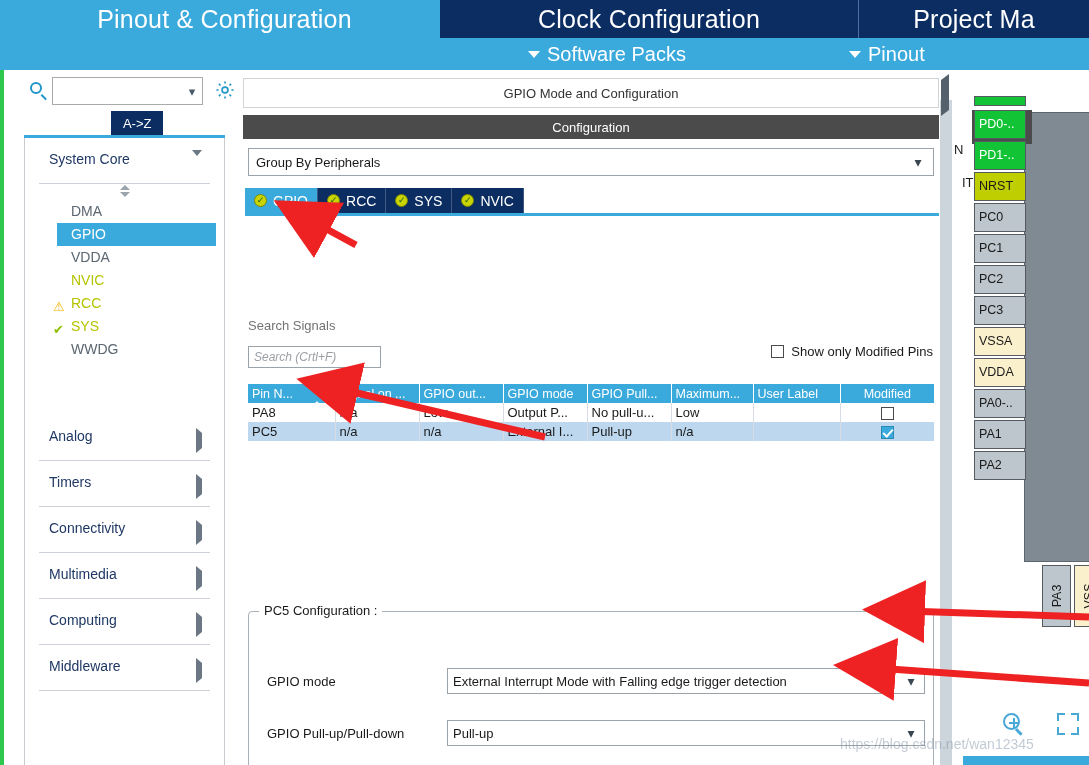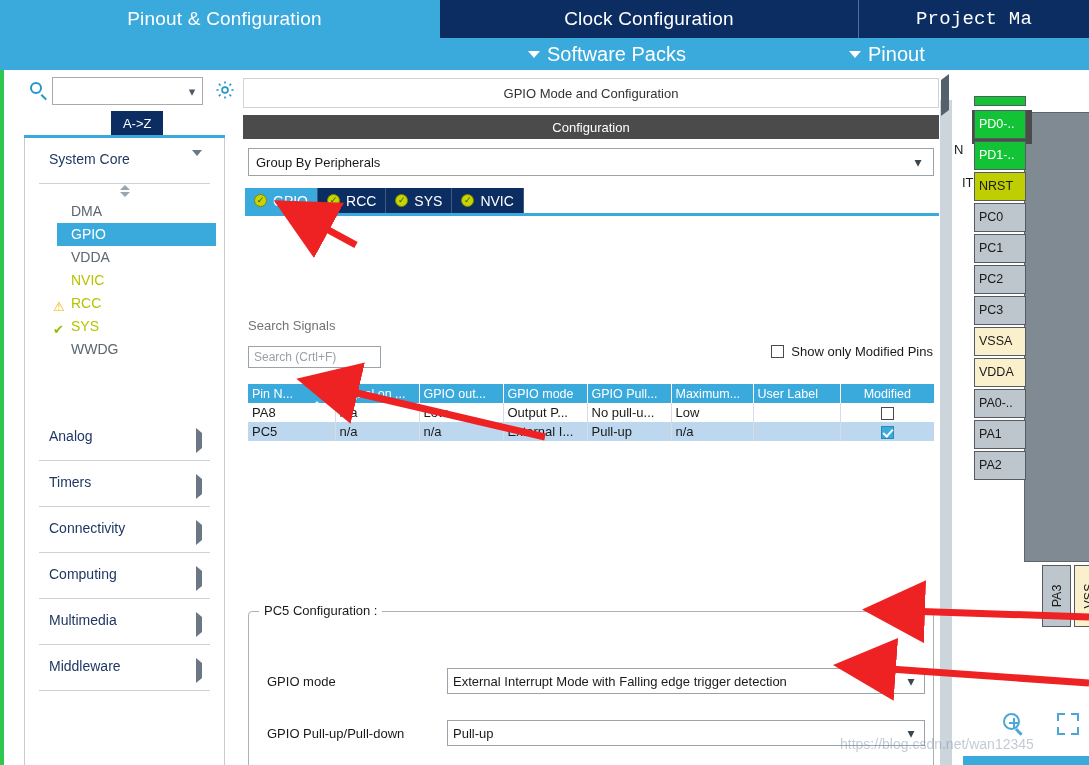--- a/index.html
+++ b/index.html
@@ -17,25 +17,25 @@
   
   .green-strip { position: absolute; left: 0; top: 0; width: 4px; height: 765px; background: #2dc84d; }
   .strip-gap { position: absolute; left: 4px; top: 0; width: 7px; height: 765px; background: #ffffff; }
 
   
   .topbar { position: absolute; left: 0; top: 0; width: 1089px; height: 70px; background: #3aa9dc; }
   .maintabs { position: absolute; left: 0; top: 0; height: 38px; width: 1089px; }
   .mtab {
     position: absolute; top: 0; height: 38px;
     display: flex; align-items: center; justify-content: center;
-    color: #ffffff; font-size: 19px; letter-spacing: .2px;
+    color: #ffffff; font-size: 25px; letter-spacing: .2px;
   }
   .mtab.active { background: #3aa9dc; }
   .mtab.inactive { background: #0b2d62; }
-  .mtab.sep { border-left: 1px solid #4f6f9c; font-family: Liberation Mono, monospace; }
+  .mtab.sep { border-left: 1px solid #4f6f9c; }
 
   .subbar { position: absolute; left: 0; top: 38px; width: 1089px; height: 32px; background: #3aa9dc; }
   .subitem {
     position: absolute; top: 0; height: 32px;
     display: flex; align-items: center; gap: 7px;
     color: #ffffff; font-size: 20px;
   }
   .chev-d { width: 0; height: 0; border-left: 6px solid transparent; border-right: 6px solid transparent; border-top: 7px solid #ffffff; }
 
   
@@ -126,21 +126,21 @@
     background: #c9d400; border: 1px solid #7d8a00;
     display: flex; align-items: center; justify-content: center;
     font-size: 9px; color: #1f5d1f; line-height: 1;
   }
   .periunder { position: absolute; left: 5px; top: 143px; width: 694px; height: 3px; background: #3aa9dc; }
 
   .sslabel { position: absolute; left: 8px; top: 248px; font-size: 13px; color: #737373; }
   .ssinput {
     position: absolute; left: 8px; top: 276px; width: 133px; height: 22px;
     border: 1px solid #9aa2aa; background: #fff;
-    font-size: 12px; color: #9aa0a6;
+    font-size: 12px; font-style: italic; color: #9aa0a6;
     display: flex; align-items: center; padding-left: 5px;
   }
   .somp { position: absolute; right: 7px; top: 274px; display: flex; align-items: center; gap: 7px; font-size: 13px; color: #1a1a1a; }
   .cbox { width: 13px; height: 13px; border: 1px solid #4a4a4a; background: #fff; }
   .cbox.checked { background: #3aa9dc; border-color: #2b8ab4; position: relative; }
   .cbox.checked:after {
     content: ""; position: absolute; left: 3px; top: 0px; width: 4px; height: 8px;
     border: solid #ffffff; border-width: 0 2px 2px 0; transform: rotate(42deg);
   }
 
@@ -349,26 +349,26 @@
         <span class="gname">Timers</span>
         <span class="gicon"><span class="chev-rt"></span></span>
         <span class="grpline"></span>
       </div>
       <div class="grp">
         <span class="gname">Connectivity</span>
         <span class="gicon"><span class="chev-rt"></span></span>
         <span class="grpline"></span>
       </div>
       <div class="grp">
+        <span class="gname">Multimedia</span>
+        <span class="gicon"><span class="chev-rt"></span></span>
+        <span class="grpline"></span>
+      </div>
+      <div class="grp">
         <span class="gname">Computing</span>
-        <span class="gicon"><span class="chev-rt"></span></span>
-        <span class="grpline"></span>
-      </div>
-      <div class="grp">
-        <span class="gname">Multimedia</span>
         <span class="gicon"><span class="chev-rt"></span></span>
         <span class="grpline"></span>
       </div>
       <div class="grp">
         <span class="gname">Middleware</span>
         <span class="gicon"><span class="chev-rt"></span></span>
         <span class="grpline"></span>
       </div>
     </div>
   </div>

